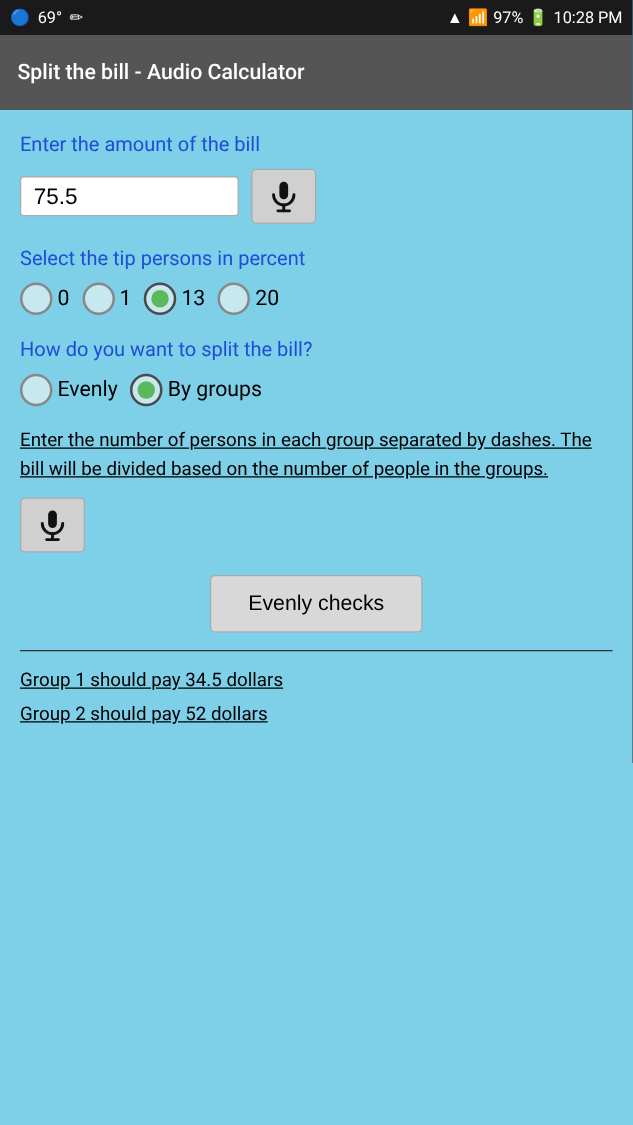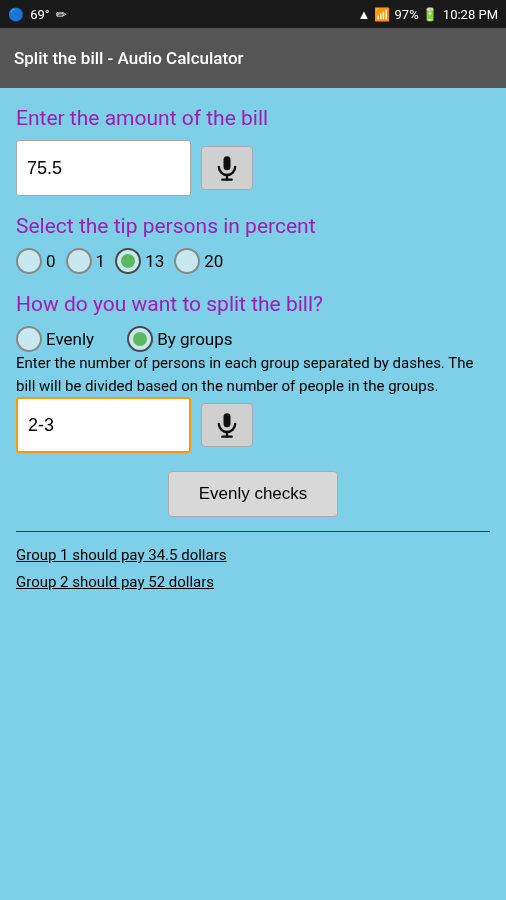--- a/index.html
+++ b/index.html
@@ -54,36 +54,36 @@
     
     .main-content {
       width: 100%;
       height: calc(900px - 28px - 44px);
       background: #7ecfe8;
       padding: 18px 16px;
       overflow-y: auto;
     }
 
     .section-label {
-      font-size: 21px;
-      color: #a21caf;
+      font-size: 16px;
+      color: #1d4ed8;
       margin-bottom: 10px;
     }
 
     
     .input-row {
       display: flex;
       align-items: center;
       gap: 10px;
       margin-bottom: 18px;
     }
 
     .text-input {
       width: 175px;
-      height: 56px;
+      height: 32px;
       background: #fff;
       border: 1px solid #aaa;
       border-radius: 3px;
       padding: 12px 10px;
       font-size: 18px;
       color: #000;
       outline: none;
     }
 
     .text-input.orange-border {
@@ -144,28 +144,31 @@
 
     .radio-label {
       font-size: 17px;
       color: #000;
     }
 
     
     .split-row {
       display: flex;
       align-items: center;
-      gap: 23px;
+      gap: 0;
+      margin-bottom: 16px;
     }
 
     
     .description {
       font-size: 15px;
       color: #000;
       line-height: 1.5;
+      margin-bottom: 12px;
+      text-decoration: underline;
     }
 
     
     .compute-btn {
       display: block;
       margin: 8px auto 0 auto;
       background: #d8d8d8;
       border: 1px solid #aaa;
       border-radius: 4px;
       padding: 12px 30px;
@@ -275,21 +278,20 @@
       <div class="radio-outer selected">
         <div class="radio-inner"></div>
       </div>
       <span class="radio-label">By groups</span>
     </div>
   </div>
 
   <div class="description">Enter the number of persons in each group separated by dashes. The bill will be divided based on the number of people in the groups.</div>
 
   <div class="input-row">
-    <input class="text-input orange-border" type="text" value="2-3" style="">
     <button class="mic-button">
       <svg class="mic-svg" viewBox="0 0 24 24" fill="#111">
         <rect x="9" y="2" width="6" height="12" rx="3" fill="#111"></rect>
         <path d="M5 11a7 7 0 0 0 14 0" stroke="#111" stroke-width="2" fill="none" stroke-linecap="round"></path>
         <line x1="12" y1="18" x2="12" y2="22" stroke="#111" stroke-width="2" stroke-linecap="round"></line>
         <line x1="8" y1="22" x2="16" y2="22" stroke="#111" stroke-width="2" stroke-linecap="round"></line>
       </svg>
     </button>
   </div>
 

